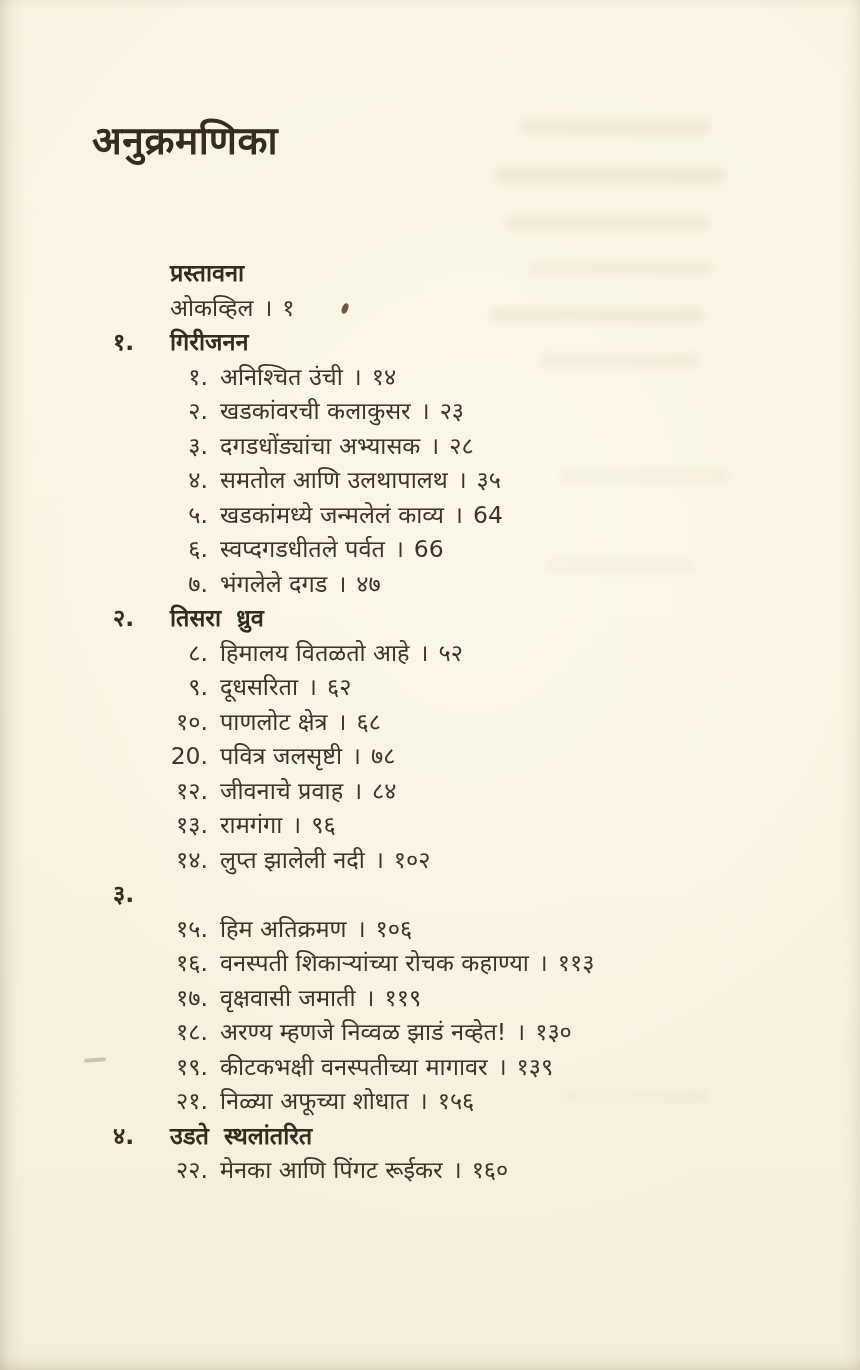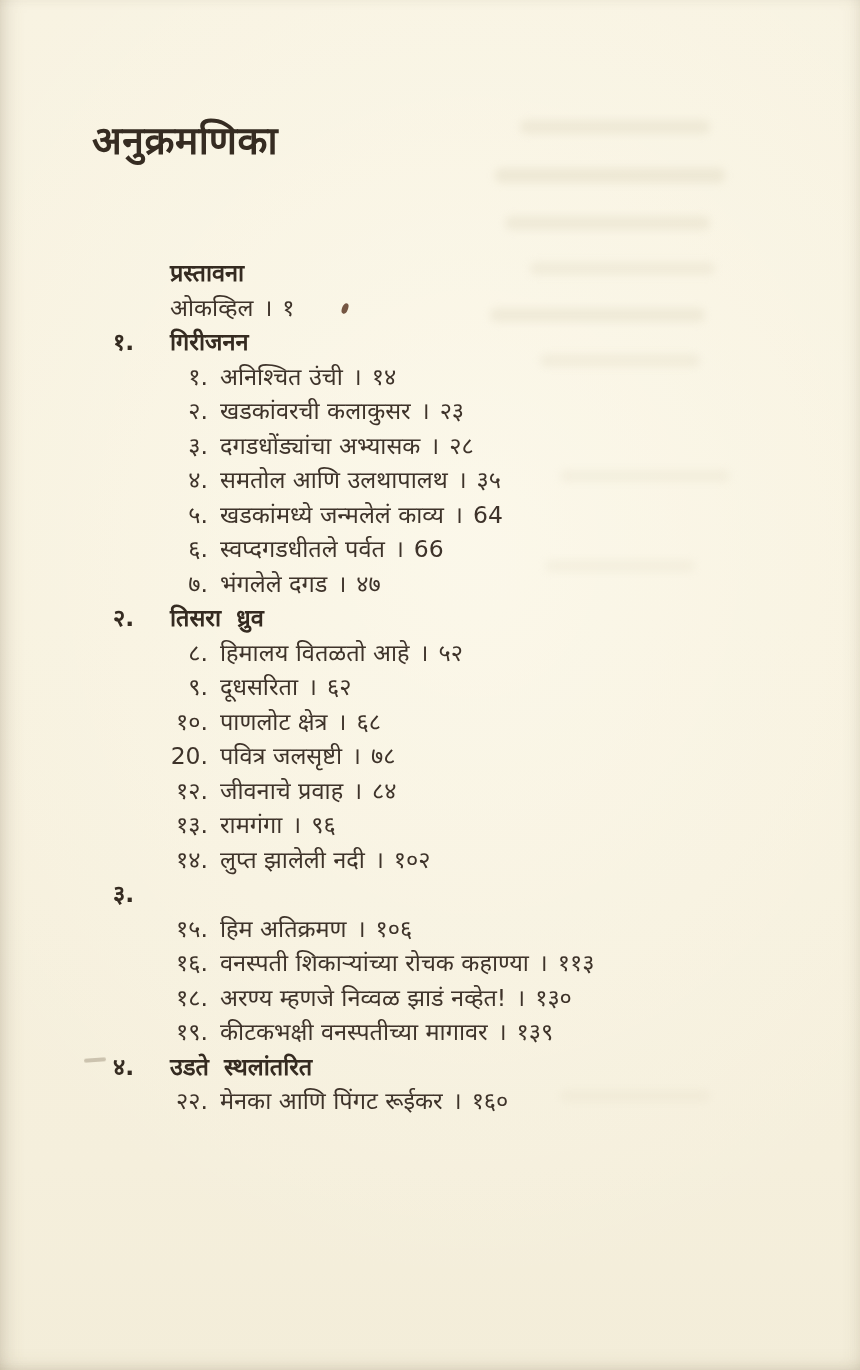--- a/index.html
+++ b/index.html
@@ -140,22 +140,24 @@
       <div class="row item"><span class="inum">८.</span><span class="label">हिमालय वितळतो आहे</span><span class="danda">।</span><span class="pg">५२</span></div>
       <div class="row item"><span class="inum">९.</span><span class="label">दूधसरिता</span><span class="danda">।</span><span class="pg">६२</span></div>
       <div class="row item"><span class="inum">१०.</span><span class="label">पाणलोट क्षेत्र</span><span class="danda">।</span><span class="pg">६८</span></div>
       <div class="row item"><span class="inum">20.</span><span class="label">पवित्र जलसृष्टी</span><span class="danda">।</span><span class="pg">७८</span></div>
       <div class="row item"><span class="inum">१२.</span><span class="label">जीवनाचे प्रवाह</span><span class="danda">।</span><span class="pg">८४</span></div>
       <div class="row item"><span class="inum">१३.</span><span class="label">रामगंगा</span><span class="danda">।</span><span class="pg">९६</span></div>
       <div class="row item"><span class="inum">१४.</span><span class="label">लुप्त झालेली नदी</span><span class="danda">।</span><span class="pg">१०२</span></div>
       <div class="row section"><span class="snum">३.</span></div>
       <div class="row item"><span class="inum">१५.</span><span class="label">हिम अतिक्रमण</span><span class="danda">।</span><span class="pg">१०६</span></div>
       <div class="row item"><span class="inum">१६.</span><span class="label">वनस्पती शिकाऱ्यांच्या रोचक कहाण्या</span><span class="danda">।</span><span class="pg">११३</span></div>
+      <div class="row item"><span class="inum">१७.</span><span class="label">वृक्षवासी जमाती</span><span class="danda">।</span><span class="pg">११९</span></div>
       <div class="row item"><span class="inum">१८.</span><span class="label">अरण्य म्हणजे निव्वळ झाडं नव्हेत!</span><span class="danda">।</span><span class="pg">१३०</span></div>
       <div class="row item"><span class="inum">१९.</span><span class="label">कीटकभक्षी वनस्पतीच्या मागावर</span><span class="danda">।</span><span class="pg">१३९</span></div>
+      <div class="row item"><span class="inum">२१.</span><span class="label">निळ्या अफूच्या शोधात</span><span class="danda">।</span><span class="pg">१५६</span></div>
       <div class="row section"><span class="snum">४.</span><span class="stitle">उडते स्थलांतरित</span></div>
       <div class="row item"><span class="inum">२२.</span><span class="label">मेनका आणि पिंगट रूईकर</span><span class="danda">।</span><span class="pg">१६०</span></div>
     </div>
 
   <span class="ink-speck"></span>
   <span class="stray-mark"></span>
 
 </div>
 
 </body></html>

